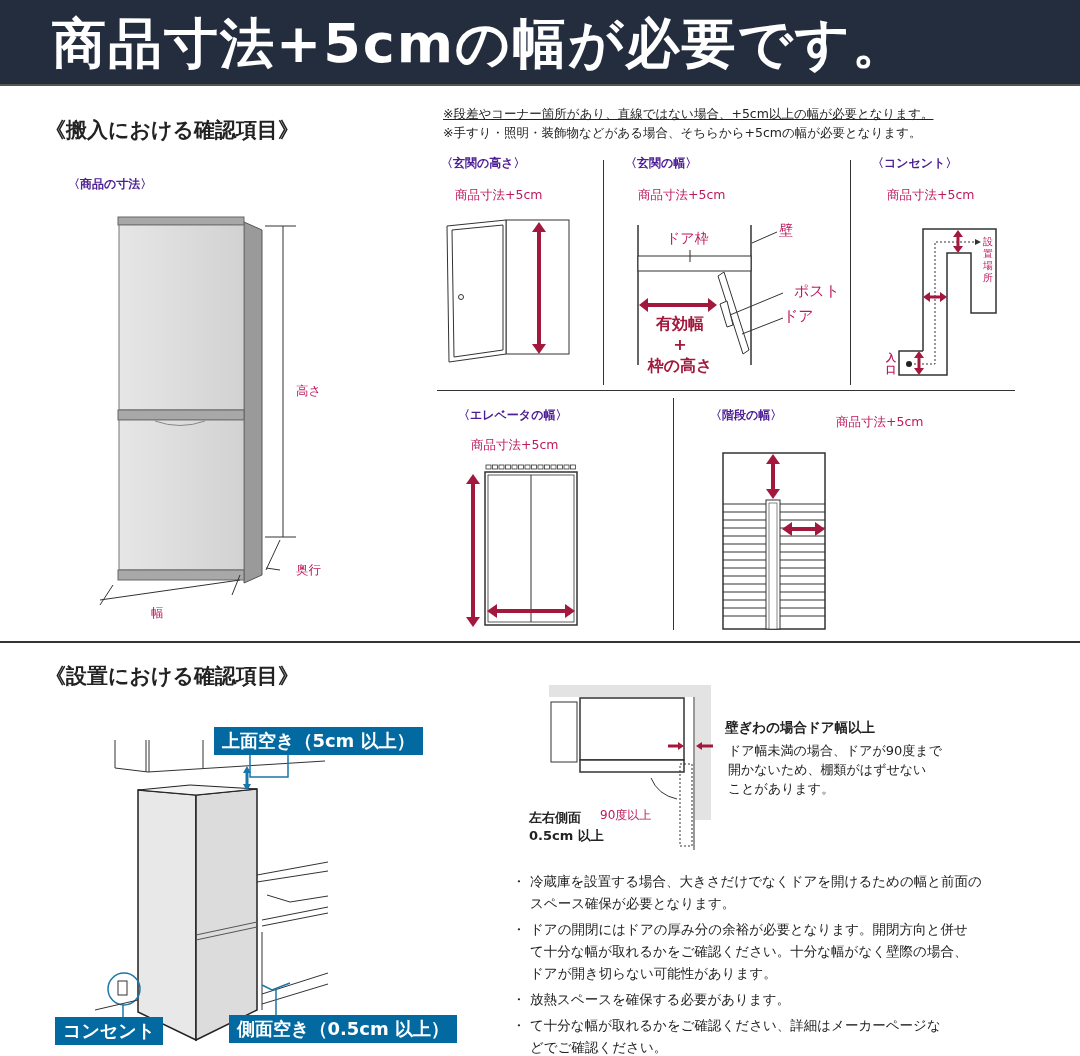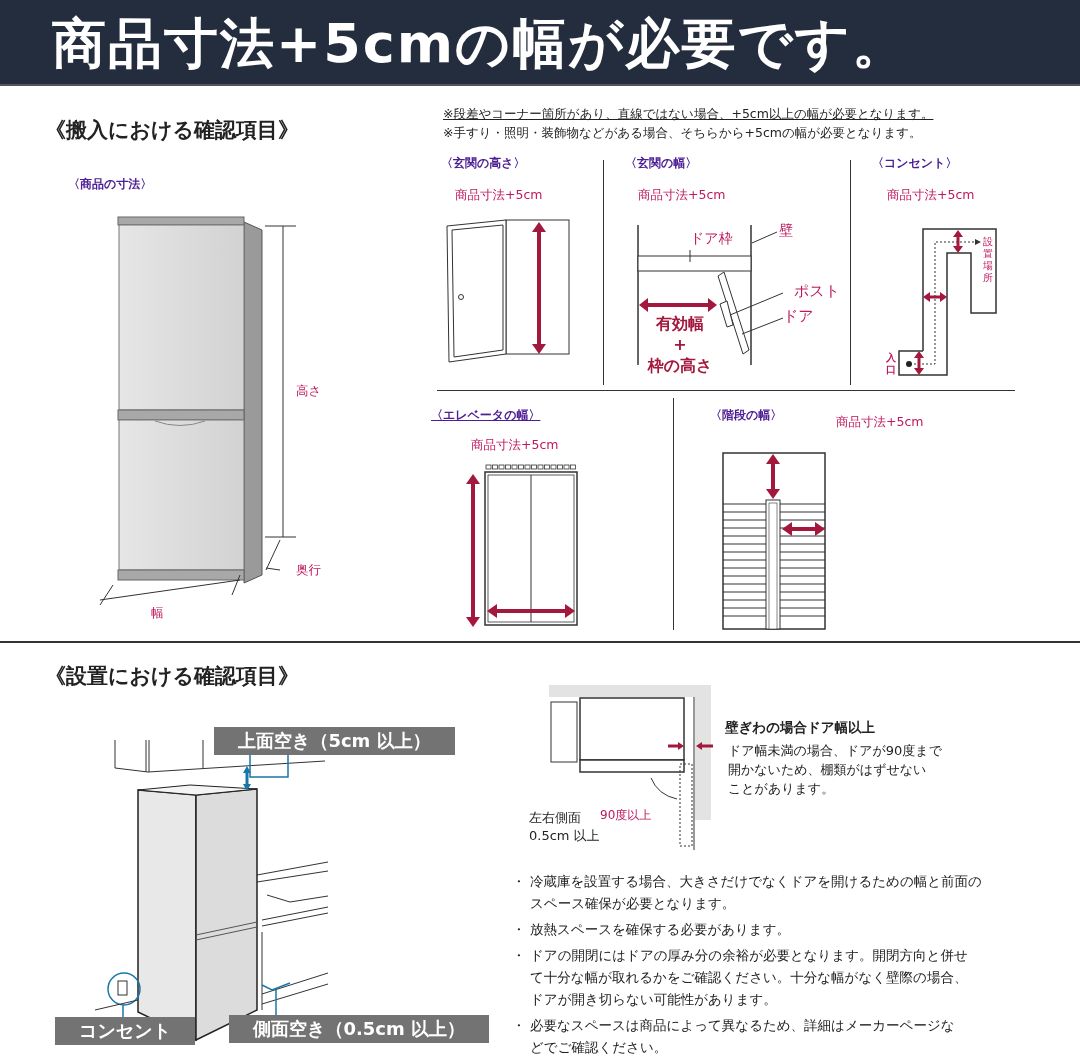--- a/index.html
+++ b/index.html
@@ -8,21 +8,21 @@
   .abs { position:absolute; }
   .banner { left:0; top:0; width:1080px; height:86px; background:#232d3d; border-bottom:2px solid #555; }
   .banner-title { left:0; top:6px; width:960px; text-align:center; color:#fff; font-size:54px; font-weight:bold; letter-spacing:2px; line-height:76px; }
   .sec-title { font-size:21px; font-weight:bold; color:#222; white-space:nowrap; }
   .sub-title { font-size:12px; font-weight:bold; color:#4c1d95; white-space:nowrap;text-align:right; }
   .note { font-size:12.5px; color:#222; white-space:nowrap; line-height:19px; }
   .small { font-size:12.5px; color:#be185d; white-space:nowrap; }
   .vline { width:1px; background:#333; }
   .hline { height:1px; background:#333; }
   .red-label { color:#a3183d; font-weight:bold; font-size:16px; text-align:center; line-height:21px; }
-  .blue-tag { background:#737373; color:#fff; font-weight:bold; font-size:18px; padding:2px 24px; white-space:nowrap; line-height:24px; }
+  .blue-tag { background:#0369a1; color:#fff; font-weight:bold; font-size:18px; padding:2px 8px; white-space:nowrap; line-height:24px; }
   .bullets { font-size:13.5px; line-height:22px; color:#222; }
   .bullets li { list-style:none; position:relative; padding-left:18px; margin-bottom:4px; }
   .bullets li::before { content:"・"; position:absolute; left:0; top:0; }
   svg { position:absolute; overflow:visible; }
 </style>
 </head>
 <body>
 
 <div class="abs banner"></div>
 <div class="abs banner-title">商品寸法+5cmの幅が必要です。</div>
@@ -90,21 +90,21 @@
   <line x1="690" y1="250" x2="690" y2="262" stroke="#333"></line>
   <line x1="752" y1="243" x2="777" y2="232" stroke="#333"></line>
   <polygon points="718,276 724,272 749,350 743,354" fill="#fff" stroke="#333"></polygon>
   <polygon points="720,304 727,301 733,325 727,327" fill="#fff" stroke="#333"></polygon>
   <line x1="730" y1="315" x2="783" y2="293" stroke="#333"></line>
   <line x1="742" y1="334" x2="783" y2="318" stroke="#333"></line>
   <line x1="642" y1="305" x2="714" y2="305" stroke="#a3183d" stroke-width="4"></line>
   <polygon points="648,298 639,305 648,312" fill="#a3183d"></polygon>
   <polygon points="708,298 717,305 708,312" fill="#a3183d"></polygon>
 </svg>
-<div class="abs small" style="left:666px;top:230px;font-size:14px;margin-left:24px;">ドア枠</div>
+<div class="abs small" style="left:666px;top:230px;font-size:14px;">ドア枠</div>
 <div class="abs small" style="left:779px;top:222px;font-size:14px;">壁</div>
 <div class="abs small" style="left:783px;top:282px;font-size:15px;margin-left:11px;">ポスト</div>
 <div class="abs small" style="left:783px;top:307px;font-size:15px;">ドア</div>
 <div class="abs red-label" style="left:640px;top:313px;width:80px;">
   <div>有効幅</div>
   <div>+</div>
   <div>枠の高さ</div>
 </div>
 
 <div class="abs sub-title" style="left:872px;top:155px;">〈コンセント〉</div>
@@ -120,21 +120,21 @@
   <line x1="926" y1="297" x2="944" y2="297" stroke="#a3183d" stroke-width="3"></line>
   <polygon points="930,292 923,297 930,302" fill="#a3183d"></polygon>
   <polygon points="940,292 947,297 940,302" fill="#a3183d"></polygon>
   <line x1="919" y1="354" x2="919" y2="372" stroke="#a3183d" stroke-width="3"></line>
   <polygon points="914,358 919,351 924,358" fill="#a3183d"></polygon>
   <polygon points="914,368 919,375 924,368" fill="#a3183d"></polygon>
 </svg>
 <div class="abs small" style="left:983px;top:236px;width:12px;font-size:10px;line-height:12px;white-space:normal;">設置場所</div>
 <div class="abs small" style="left:886px;top:352px;width:12px;font-size:10px;line-height:12px;white-space:normal;font-weight:bold;">入口</div>
 
-<div class="abs sub-title" style="left:431px;top:407px;text-decoration:underline;">〈エレベータの幅〉</div>
+<div class="abs sub-title" style="left:458px;top:407px;">〈エレベータの幅〉</div>
 <div class="abs small" style="left:471px;top:437px;">商品寸法+5cm</div>
 <svg style="left:0;top:0;" width="1080" height="1056">
   <g fill="none" stroke="#333" stroke-width="0.8">
     <rect x="486" y="465" width="5" height="4"></rect>
       <rect x="492.5" y="465" width="5" height="4"></rect>
       <rect x="499" y="465" width="5" height="4"></rect>
       <rect x="505.5" y="465" width="5" height="4"></rect>
       <rect x="512" y="465" width="5" height="4"></rect>
       <rect x="518.5" y="465" width="5" height="4"></rect>
       <rect x="525" y="465" width="5" height="4"></rect>
@@ -247,35 +247,35 @@
   <polygon points="702,742 696,746 702,750" fill="#a3183d"></polygon>
   <path d="M651 778 Q658 795 677 799" fill="none" stroke="#333"></path>
 </svg>
 <div class="abs" style="left:725px;top:719px;font-size:13.5px;font-weight:bold;white-space:nowrap;">壁ぎわの場合ドア幅以上</div>
 <div class="abs" style="left:728px;top:741px;font-size:13px;line-height:19px;white-space:nowrap;">
   <div>ドア幅未満の場合、ドアが90度まで</div>
   <div>開かないため、棚類がはずせない</div>
   <div>ことがあります。</div>
 </div>
 <div class="abs small" style="left:600px;top:791px;font-size:12px;margin-top:16px;">90度以上</div>
-<div class="abs" style="left:529px;top:809px;font-size:13px;font-weight:normal;line-height:18px;white-space:nowrap;">
+<div class="abs" style="left:529px;top:809px;font-size:13px;font-weight:bold;line-height:18px;white-space:nowrap;">
   <div>左右側面</div>
   <div>0.5cm 以上</div>
 </div>
 
 <ul class="abs bullets" style="left:512px;top:870px;width:520px;">
   <li>
       <div>冷蔵庫を設置する場合、大きさだけでなくドアを開けるための幅と前面の</div>
       <div>スペース確保が必要となります。</div>
     </li>
   <li>
-      <div>放熱スペースを確保する必要があります。</div>
-    </li>
-  <li>
       <div>ドアの開閉にはドアの厚み分の余裕が必要となります。開閉方向と併せ</div>
       <div>て十分な幅が取れるかをご確認ください。十分な幅がなく壁際の場合、</div>
       <div>ドアが開き切らない可能性があります。</div>
     </li>
   <li>
-      <div>必要なスペースは商品によって異なるため、詳細はメーカーページな</div>
+      <div>放熱スペースを確保する必要があります。</div>
+    </li>
+  <li>
+      <div>て十分な幅が取れるかをご確認ください、詳細はメーカーページな</div>
       <div>どでご確認ください。</div>
     </li>
 </ul>
 
 </body></html>

